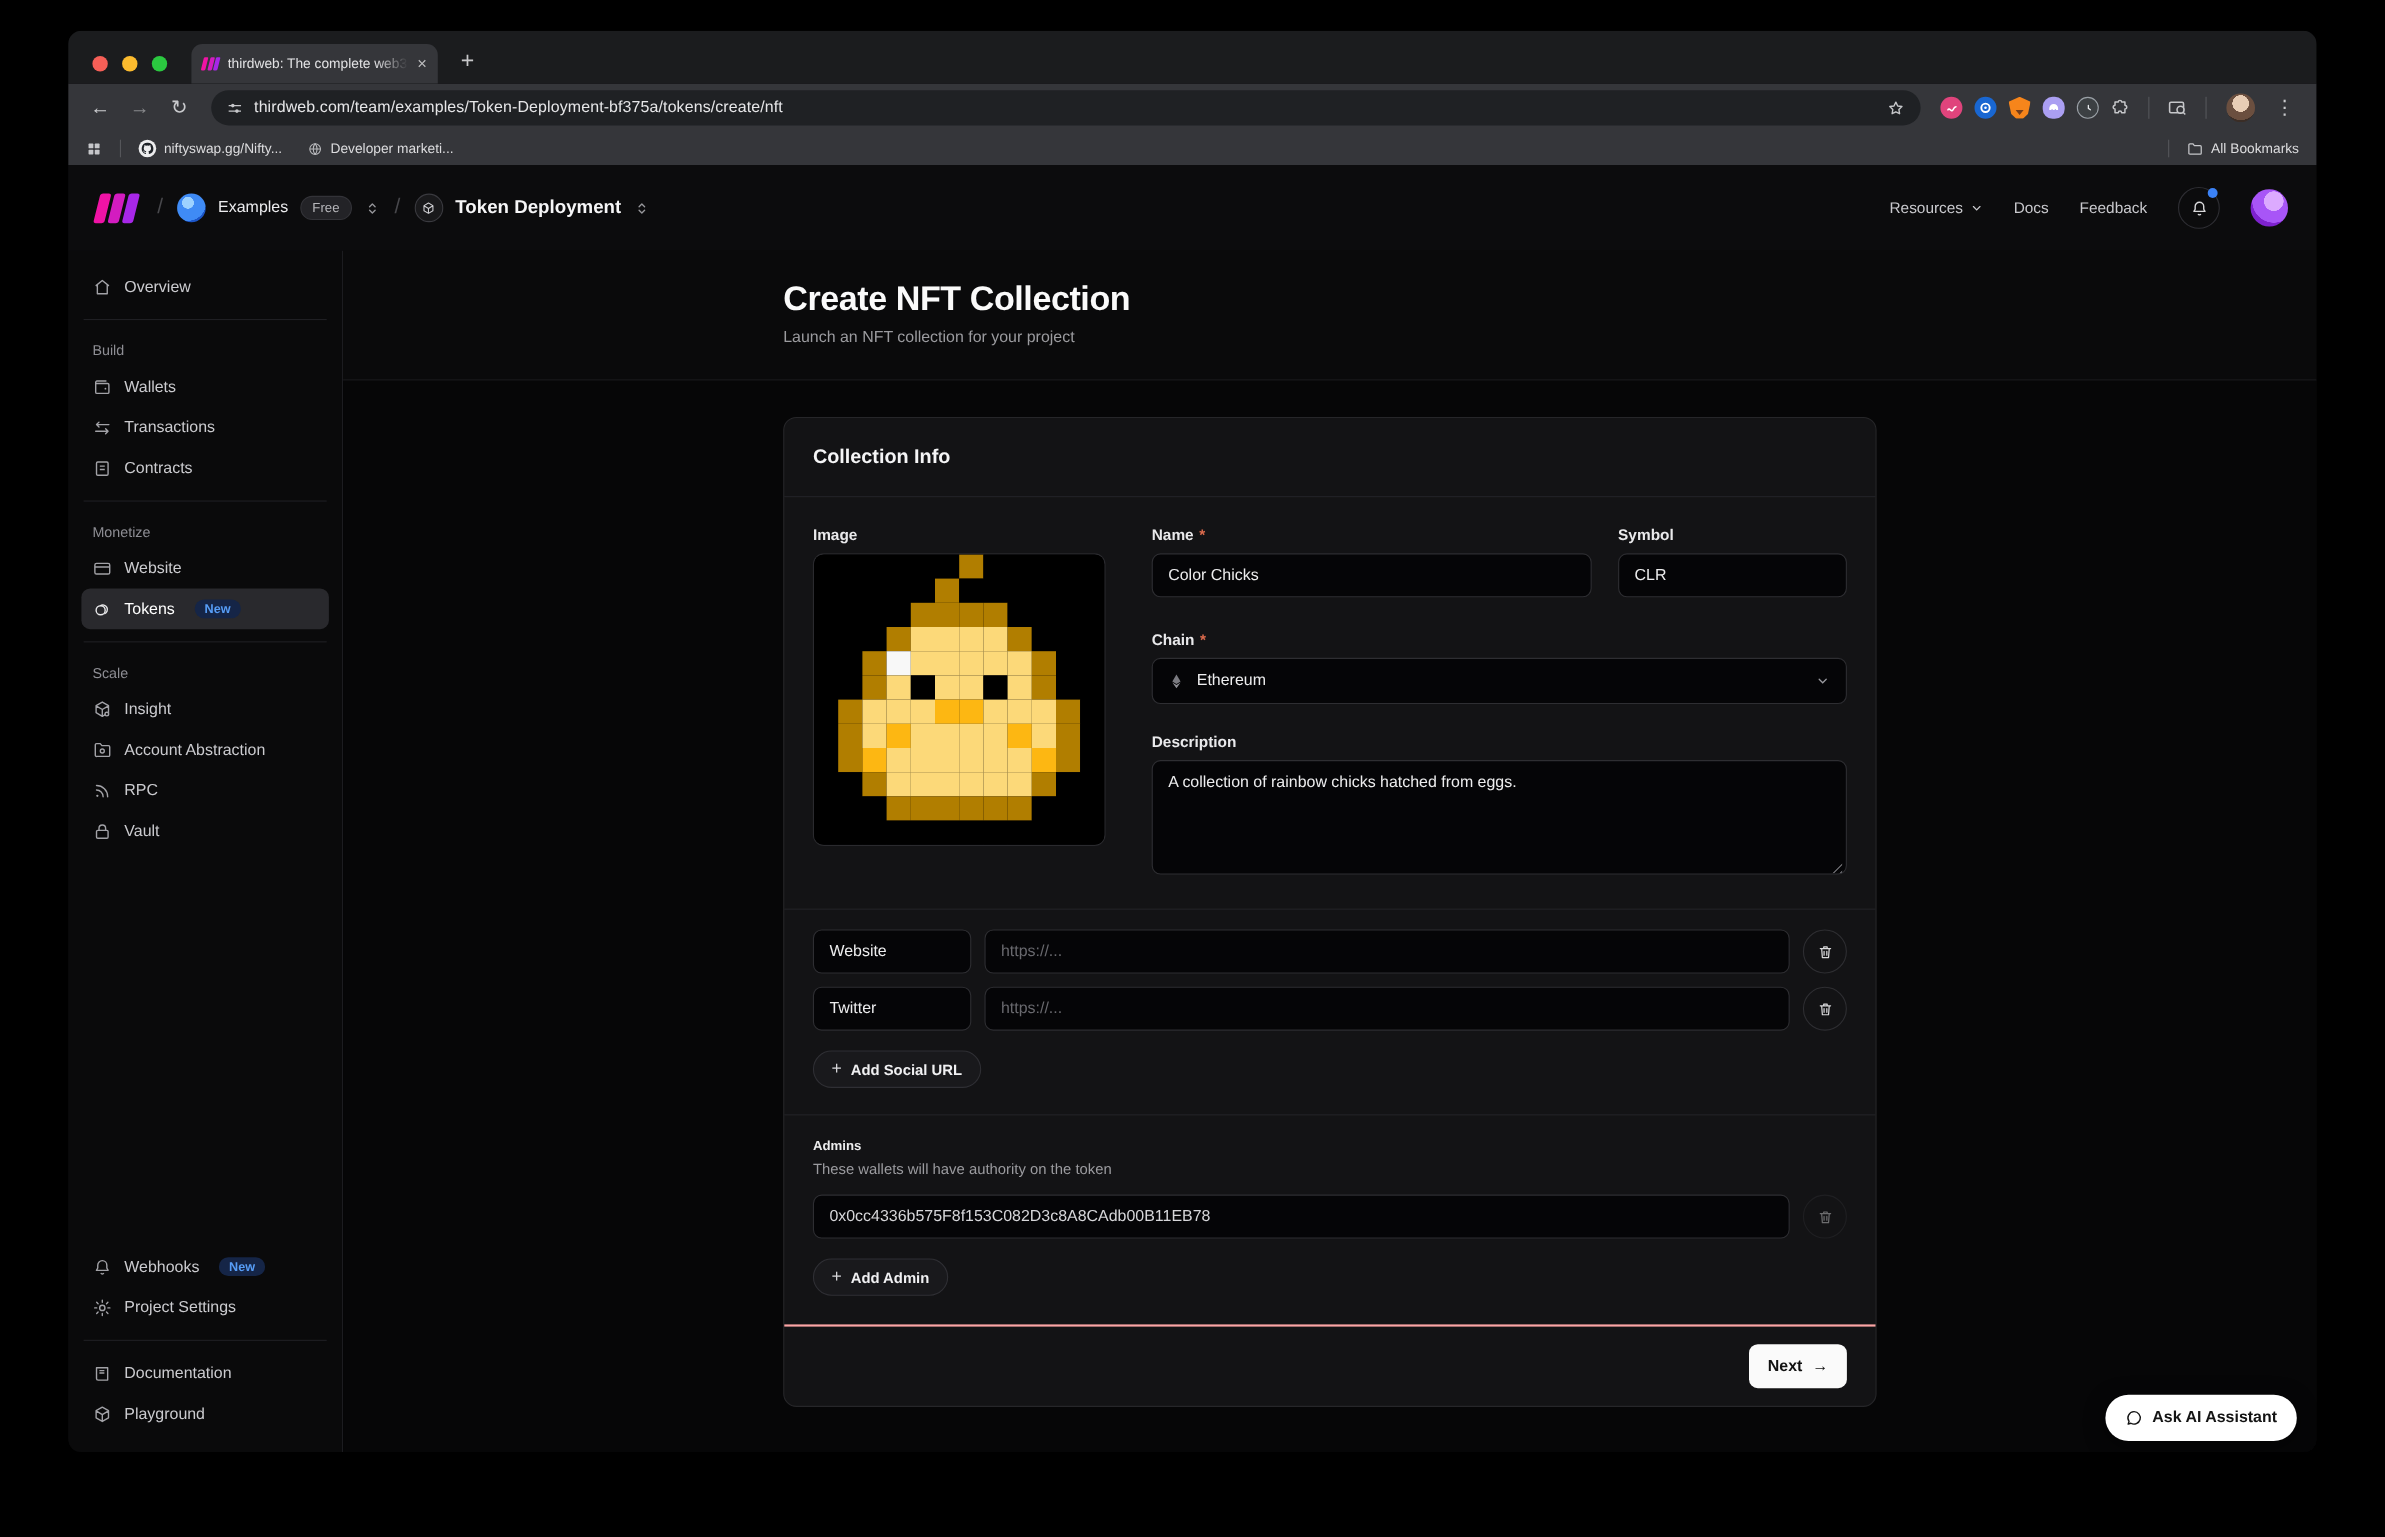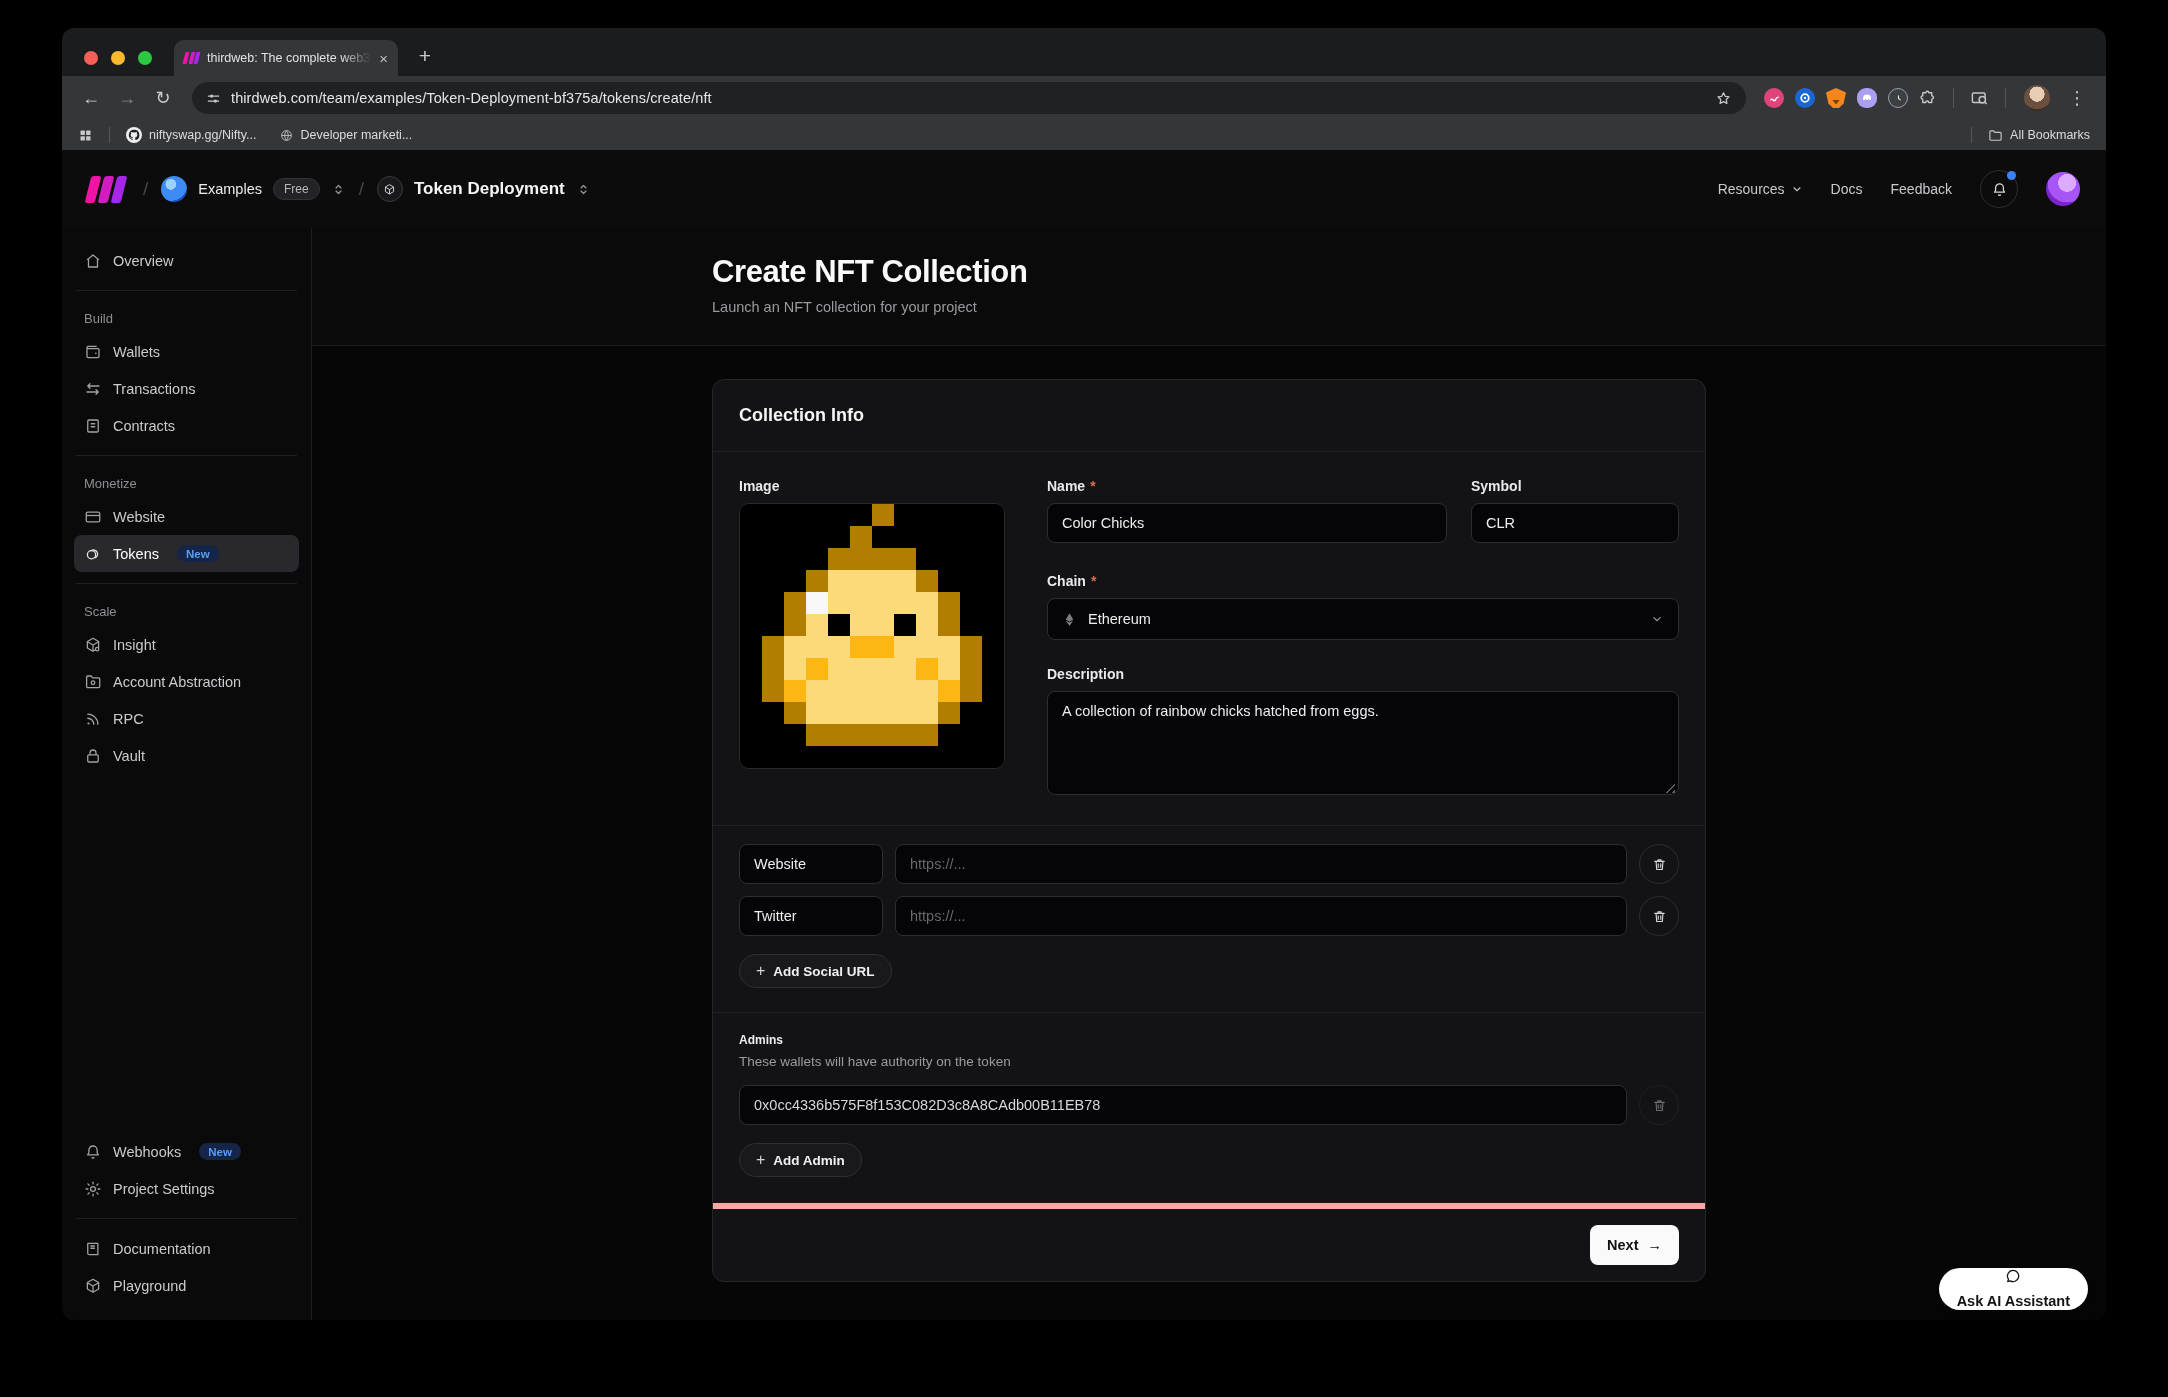--- a/index.html
+++ b/index.html
@@ -98,24 +98,24 @@
   .trashbtn.disabled { opacity:.45; }
   .pillbtn { display:inline-flex; align-items:center; gap:8px; height:34px; padding:0 16px; border-radius:999px; border:1px solid #2f2f34; background:#19191c; color:#f0f0f2; font-size:13.5px; font-weight:600; margin-top:6px; }
   .pillbtn .plus { font-size:16px; font-weight:400; color:#d5d5d8; }
 
   .sec3 { padding:20px 26px 26px; border-top:1px solid #232327; }
   .sec3 h3 { font-size:12px; font-weight:700; color:#ededee; }
   .sec3 .subtext { margin-top:7px; font-size:13.5px; color:#9b9b9f; }
   .arow { margin-top:16px; display:flex; align-items:center; gap:12px; }
   .adminput { flex:1; color:#d7d7da; }
 
-  .card-footer { border-top:6px solid #fca5a5; padding:16px 26px; display:flex; justify-content:flex-end; }
+  .card-footer { border-top:2px solid #fca5a5; padding:16px 26px; display:flex; justify-content:flex-end; }
   .nextbtn { display:inline-flex; align-items:center; gap:9px; height:40px; padding:0 17px; border-radius:8px; background:#fafafa; color:#111; font-size:14.5px; font-weight:600; border:none; }
 
-  .ai-fab { position:absolute; right:18px; bottom:10px; height:42px; display:inline-flex; align-items:center; gap:9px; padding:0 18px; border-radius:999px; background:#ffffff; color:#141414; font-size:14.5px; font-weight:600; border:none; box-shadow:0 4px 18px rgba(0,0,0,.55);flex-direction:column; }
+  .ai-fab { position:absolute; right:18px; bottom:10px; height:42px; display:inline-flex; align-items:center; gap:9px; padding:0 18px; border-radius:999px; background:#ffffff; color:#141414; font-size:14.5px; font-weight:600; border:none; box-shadow:0 4px 18px rgba(0,0,0,.55); }
 
   svg { display:block; }
 </style>
 </head>
 <body>
 
 <div class="stage">
   <div class="bwin">
 
     <div class="tabstrip">

